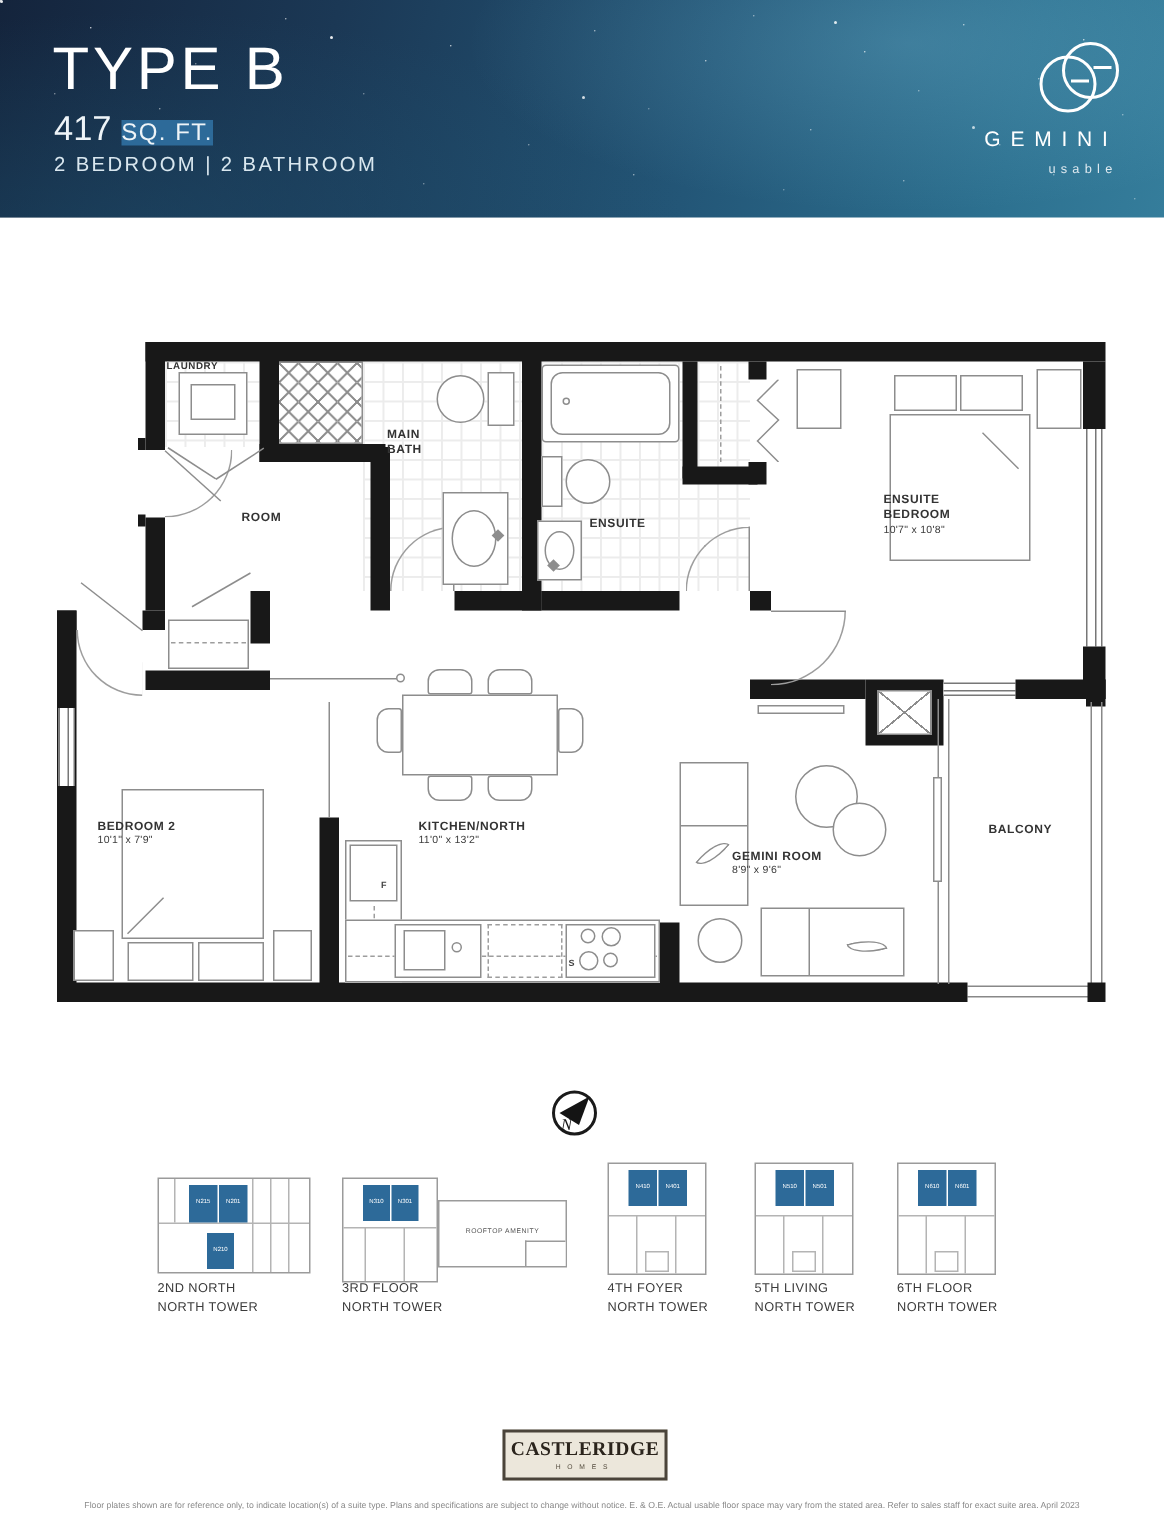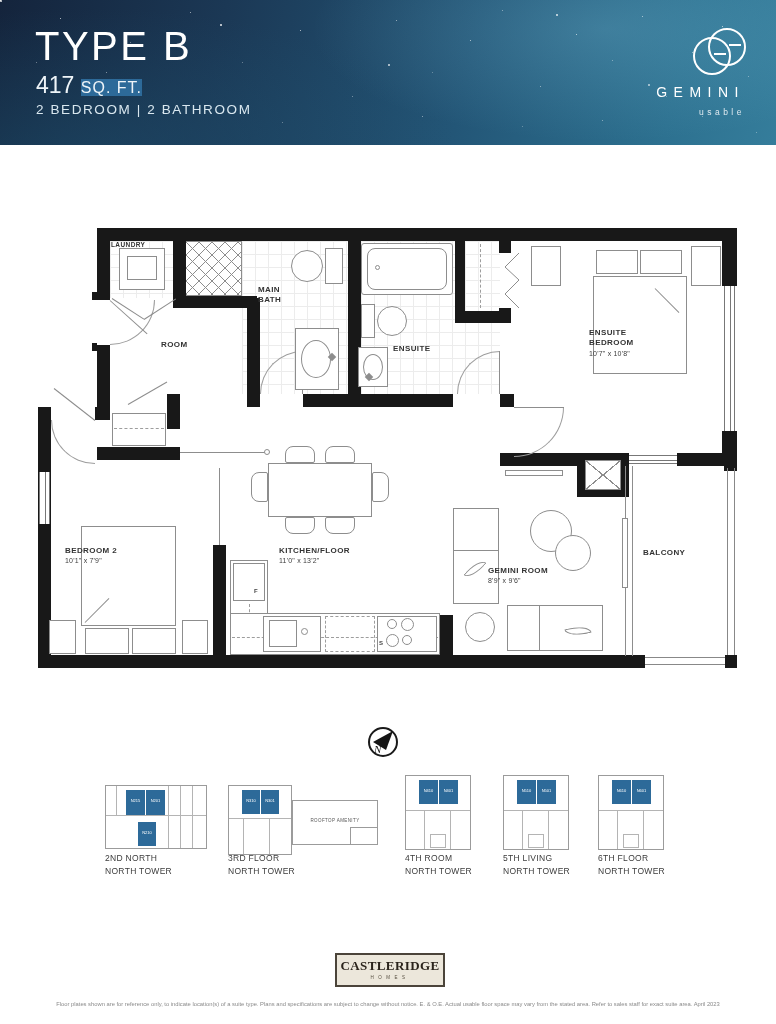--- a/index.html
+++ b/index.html
@@ -268,28 +268,28 @@
   <div class="lbl" style="left:556px;top:100px;width:104px">
     <div style="position:static">ENSUITE</div>
     <div style="position:static">BEDROOM</div>
     <div class="dims" style="position:static">10'7" x 10'8"</div>
   </div>
   <div class="lbl" style="left:32px;top:318px;width:96px">
     <div style="position:static">BEDROOM 2</div>
     <div class="dims" style="position:static">10'1" x 7'9"</div>
   </div>
   <div class="lbl" style="left:246px;top:318px;width:150px">
-    <div style="position:static">KITCHEN/FLOOR</div>
+    <div style="position:static">KITCHEN/NORTH</div>
     <div class="dims" style="position:static">11'0" x 13'2"</div>
   </div>
   <div class="lbl" style="left:455px;top:338px;width:115px">
     <div style="position:static">GEMINI ROOM</div>
     <div class="dims" style="position:static">8'9" x 9'6"</div>
   </div>
-  <div class="lbl" style="left:610px;top:320px;width:66px">BALCONY</div>
+  <div class="lbl" style="left:626px;top:320px;width:66px">BALCONY</div>
   <div class="applbl" style="left:221px;top:360px">F</div>
   <div class="applbl" style="left:346px;top:412px">S</div>
 </div>
 
 <svg style="position:absolute;left:366px;top:725px" width="34" height="34" viewBox="0 0 34 34">
   <circle cx="17" cy="17" r="14" fill="#fff" stroke="#1a1a1a" stroke-width="2"></circle>
   <polygon points="27,6 7,17 20,25" fill="#141414"></polygon>
   <text x="8" y="28" font-size="11" font-style="italic" font-family="Liberation Serif, serif" fill="#141414">N</text>
 </svg>
 
@@ -340,21 +340,21 @@
   <div class="pline" style="left:44px;top:34px;width:1px;height:39px"></div>
   <div class="pbox" style="left:24px;top:58px;width:16px;height:14px"></div>
   <div class="unit" style="left:13px;top:4px;width:19px;height:24px">
       <div class="ulbl">N410</div>
     </div>
   <div class="unit" style="left:33px;top:4px;width:19px;height:24px">
       <div class="ulbl">N401</div>
     </div>
 </div>
 <div class="cap" style="left:405px;top:852px">
-  <div>4TH ROOM</div>
+  <div>4TH FOYER</div>
   <div>NORTH TOWER</div>
 </div>
 
 <div class="plate" style="left:503px;top:775px;width:64px;height:73px">
   <div class="pline" style="left:0;top:34px;width:100%;height:1px"></div>
   <div class="pline" style="left:18px;top:34px;width:1px;height:39px"></div>
   <div class="pline" style="left:44px;top:34px;width:1px;height:39px"></div>
   <div class="pbox" style="left:24px;top:58px;width:16px;height:14px"></div>
   <div class="unit" style="left:13px;top:4px;width:19px;height:24px">
       <div class="ulbl">N510</div>

